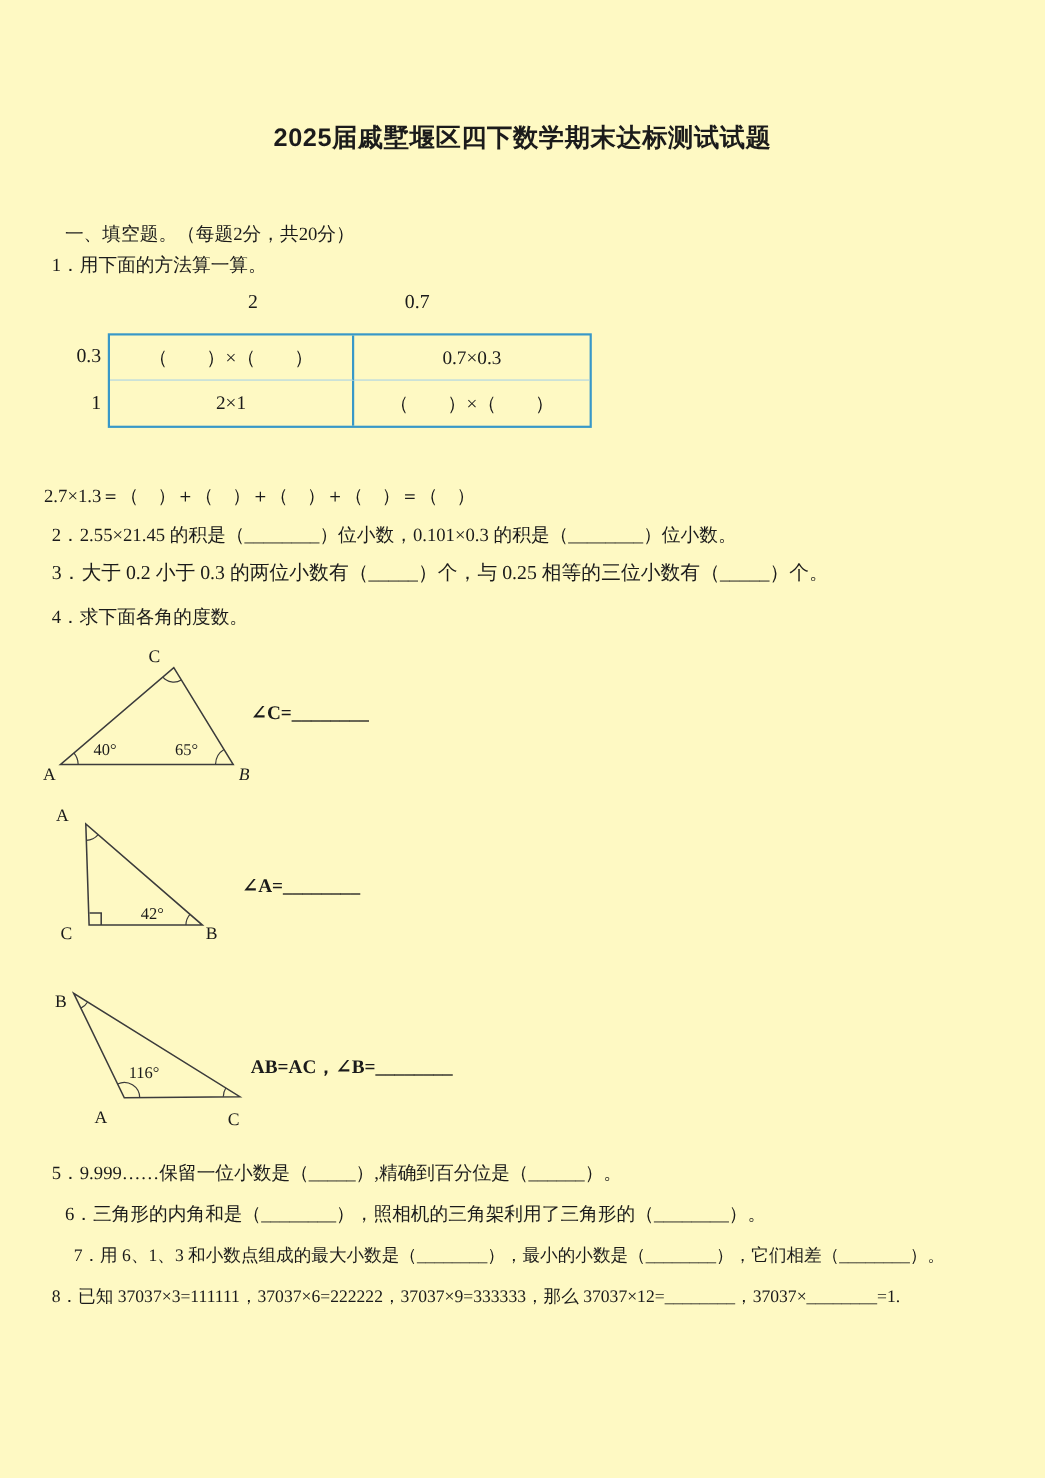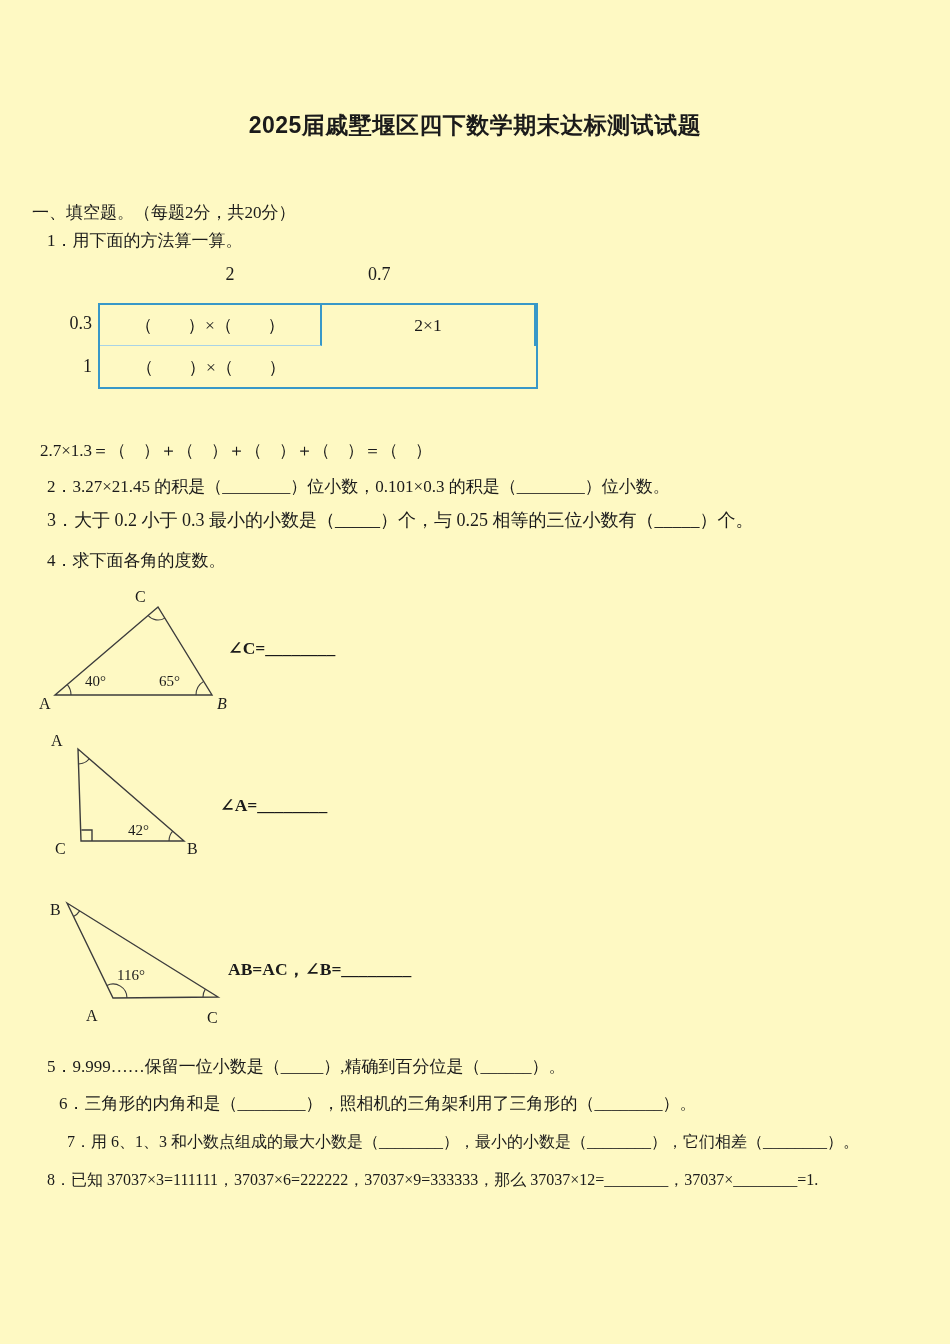--- a/index.html
+++ b/index.html
@@ -42,40 +42,41 @@
   .fig text.deg { font-size:15px; }
   .ans { position:absolute; font-size:17.5px; font-weight:bold; white-space:pre; }
 </style>
 </head>
 <body>
 
 <div class="page" style="--tb: #3898c8; --ti: #a9d3e6;">
 
   <div class="title">2025届戚墅堰区四下数学期末达标测试试题</div>
 
-  <div class="line" style="left:32px; top:203px;"><span>一、填空题。（每题2分，共20分）</span></div>
+  <div class="line" style="left:59px; top:203px;"><span>一、填空题。（每题2分，共20分）</span></div>
 
   <div class="line" style="left:47px; top:231px;"><span>1．用下面的方法算一算。</span></div>
 
   <div class="tbl-col-header" style="left:200px; top:264px; width:60px; text-align:center;">2</div>
   <div class="tbl-col-header" style="left:368px; top:264px; width:64px; text-align:left;">0.7</div>
   <div class="tbl-row-header" style="left:40px; top:313px; width:52px; text-align:right;">0.3</div>
   <div class="tbl-row-header" style="left:40px; top:356px; width:52px; text-align:right;">1</div>
 
   <div class="tbl">
     <div class="cell c00">（　　）×（　　）</div>
+    <div class="cell c01">0.7×0.3</div>
     <div class="cell c10">2×1</div>
     <div class="cell c11">（　　）×（　　）</div>
   </div>
 
   <div class="line" style="left:40px; top:441px;"><span class="b">2.7×1.3</span><span>＝（　）＋（　）＋（　）＋（　）＝（　）</span></div>
 
-  <div class="line" style="left:47px; top:477px;"><span class="b">2．</span><span class="b">3.27×21.45</span><span> 的积是（________）位小数，</span><span class="b">0.101×0.3</span><span> 的积是（________）位小数。</span></div>
+  <div class="line" style="left:47px; top:477px;"><span class="b">2．</span><span class="b">2.55×21.45</span><span> 的积是（________）位小数，</span><span class="b">0.101×0.3</span><span> 的积是（________）位小数。</span></div>
 
-  <div class="line sz18" style="left:47px; top:510px;"><span class="b">3．</span><span>大于 </span><span class="b">0.2</span><span> 小于 </span><span class="b">0.3</span><span> 最小的小数是（_____）个，与 </span><span class="b">0.25</span><span> 相等的三位小数有（_____）个。</span></div>
+  <div class="line sz18" style="left:47px; top:510px;"><span class="b">3．</span><span>大于 </span><span class="b">0.2</span><span> 小于 </span><span class="b">0.3</span><span> 的两位小数有（_____）个，与 </span><span class="b">0.25</span><span> 相等的三位小数有（_____）个。</span></div>
 
   <div class="line" style="left:47px; top:551px;"><span>4．求下面各角的度数。</span></div>
 
   <svg class="fig" style="left:35px; top:588px;" width="200" height="125">
     <polygon points="20,107 177,107 123,19"></polygon>
     <path class="arc" d="M 36 107 A 16 16 0 0 0 32.3 96.7"></path>
     <path class="arc" d="M 161 107 A 16 16 0 0 1 168.6 93.4"></path>
     <path class="arc" d="M 113.1 27.5 A 13 13 0 0 0 129.8 30.1"></path>
     <text class="deg" x="50" y="98">40°</text>
     <text class="deg" x="124" y="98">65°</text>

